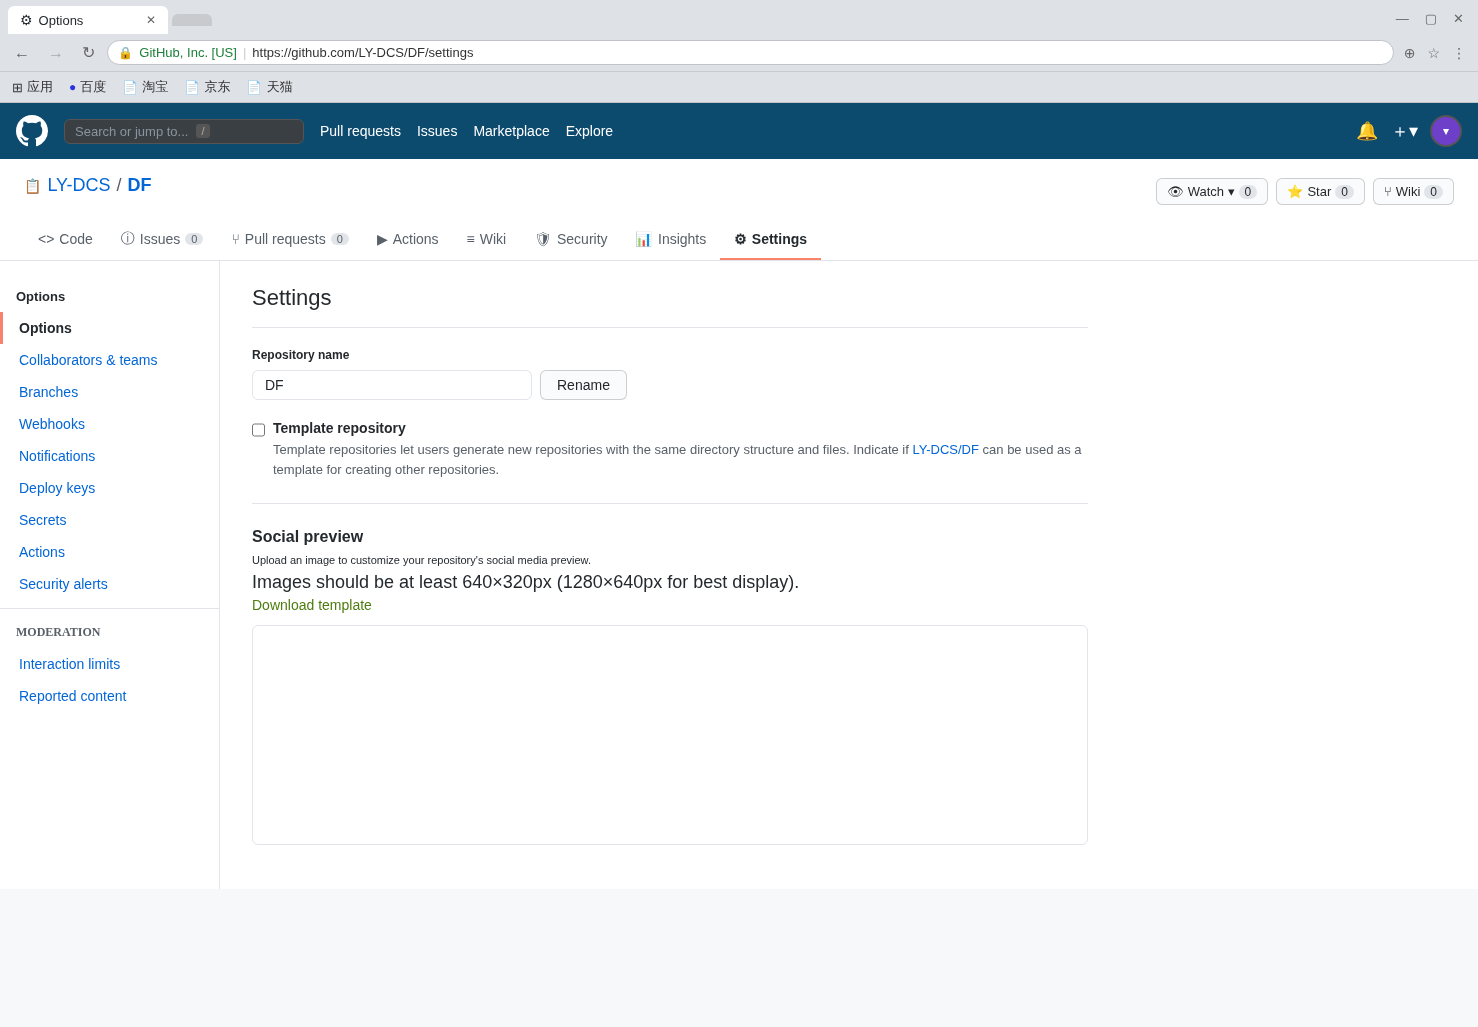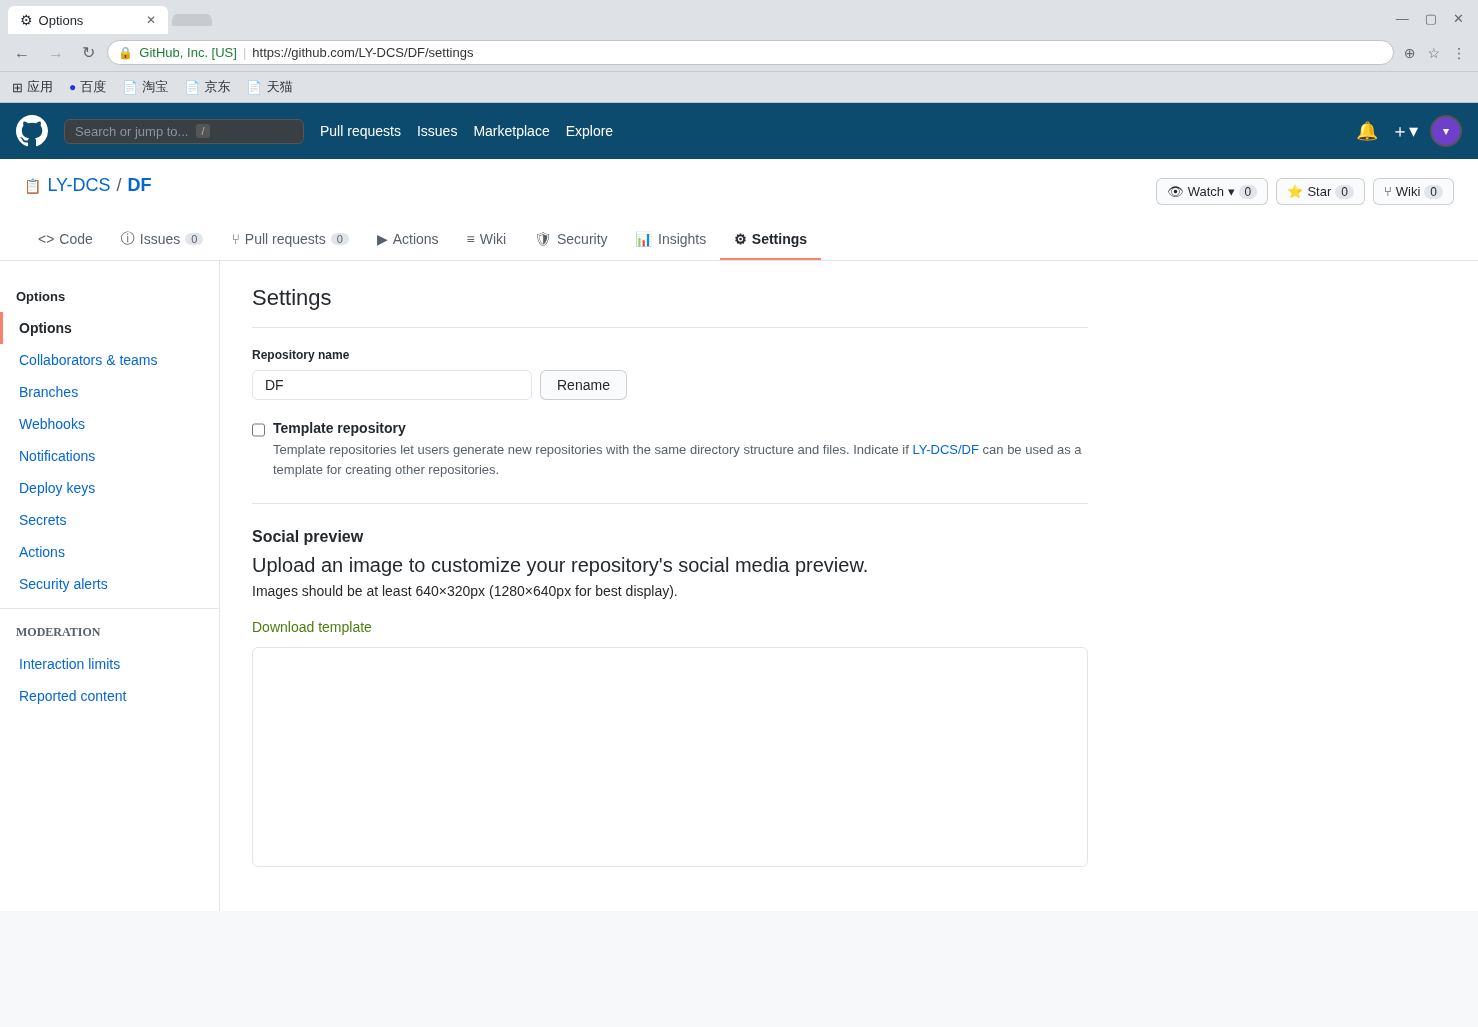--- a/index.html
+++ b/index.html
@@ -68,22 +68,22 @@
     .form-row { display: flex; align-items: center; gap: 8px; }
     .form-input { border: 1px solid #e1e4e8; border-radius: 6px; padding: 6px 12px; font-size: 14px; color: #24292e; width: 280px; background: white; }
     .btn-rename { background: #fafbfc; border: 1px solid rgba(27,31,35,.2); border-radius: 6px; padding: 6px 16px; font-size: 14px; cursor: pointer; color: #24292e; font-weight: 500; }
     .template-section { display: flex; align-items: flex-start; gap: 8px; margin-bottom: 20px; }
     .template-checkbox { margin-top: 3px; width: 14px; height: 14px; }
     .template-label { font-size: 14px; font-weight: 600; }
     .template-desc { font-size: 13px; color: #586069; margin-top: 4px; line-height: 1.5; }
     .highlight-link { color: #0366d6; }
     .section-divider { height: 1px; background: #e1e4e8; margin: 24px 0; }
     .social-preview-title { font-size: 16px; font-weight: 600; margin-bottom: 8px; }
-    .social-preview-desc { font-size: 20px; color: #24292e; margin-bottom: 6px; }
-    .social-preview-note { font-size: 14px; color: #24292e; margin-bottom: 20px; }
+    .social-preview-desc { font-size: 11px; color: #24292e; margin-bottom: 6px; }
+    .social-preview-note { font-size: 18px; color: #24292e; margin-bottom: 4px; }
     .download-link { color: #4d7c0f; font-size: 14px; text-decoration: none; }
     .social-preview-box { border: 1px solid #e1e4e8; border-radius: 6px; margin-top: 12px; height: 220px; background: white; }
 
     .repo-header-row { display: flex; align-items: center; margin-bottom: 12px; }
   </style>
 </head>
 <body>
 
 <div class="browser-chrome">
   <div class="browser-titlebar">

